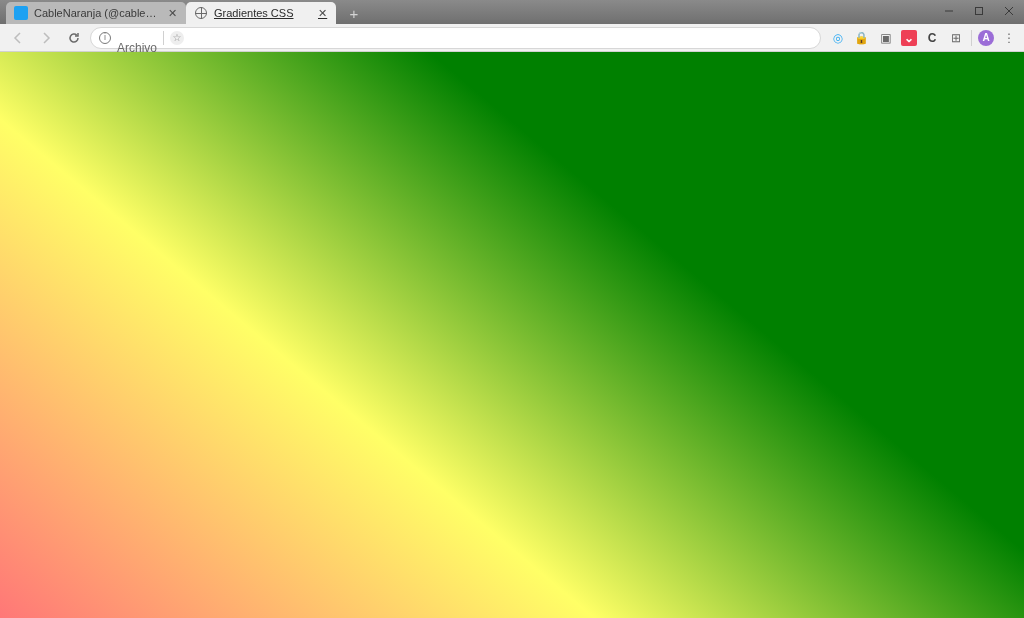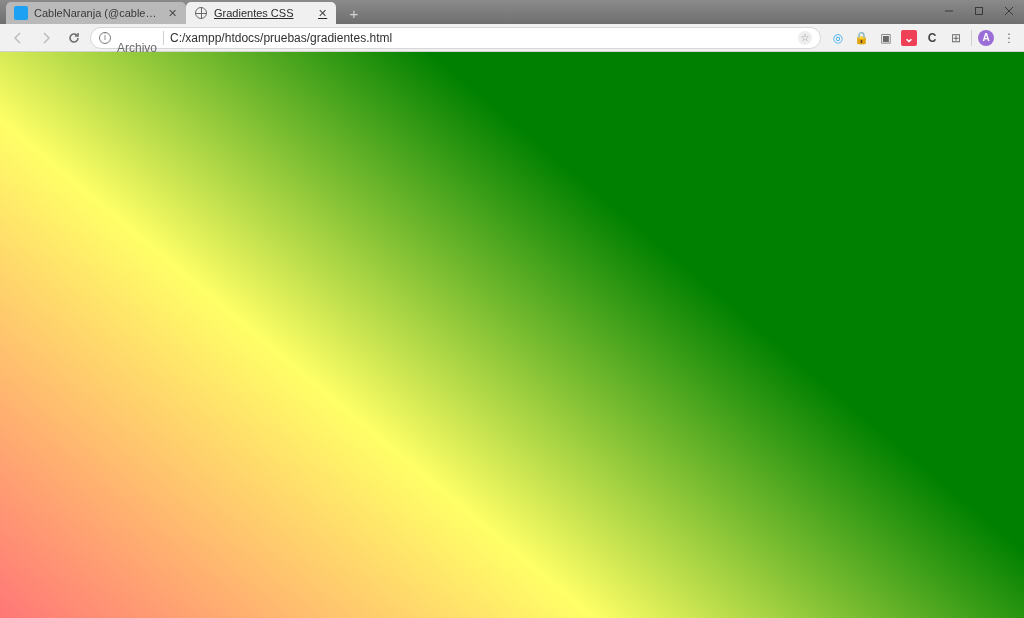--- a/index.html
+++ b/index.html
@@ -296,21 +296,20 @@
     <svg width="14" height="14" viewBox="0 0 14 14">
         <path d="M11 7a4 4 0 1 1-1.2-2.8" fill="none" stroke="currentColor" stroke-width="1.5"></path>
         <path d="M11 2v3h-3" fill="none" stroke="currentColor" stroke-width="1.5"></path>
       </svg>
   </div>
 
   <div class="address">
     <span class="info-icon">i</span>
     <span class="label-archivo">Archivo</span>
     <span class="sep"></span>
-    <span class="url">C:/xampp/htdocs/pruebas/gradientes.html</span>
     <span class="star">☆</span>
   </div>
 
   <div class="ext-icons">
     <span class="ext-icon" style="color:#2aa8f2">◎</span>
     <span class="ext-icon">🔒</span>
     <span class="ext-icon">▣</span>
     <span class="ext-icon ext-pocket">⌄</span>
     <span class="ext-icon" style="font-weight:bold;color:#444">C</span>
     <span class="ext-icon">⊞</span>

